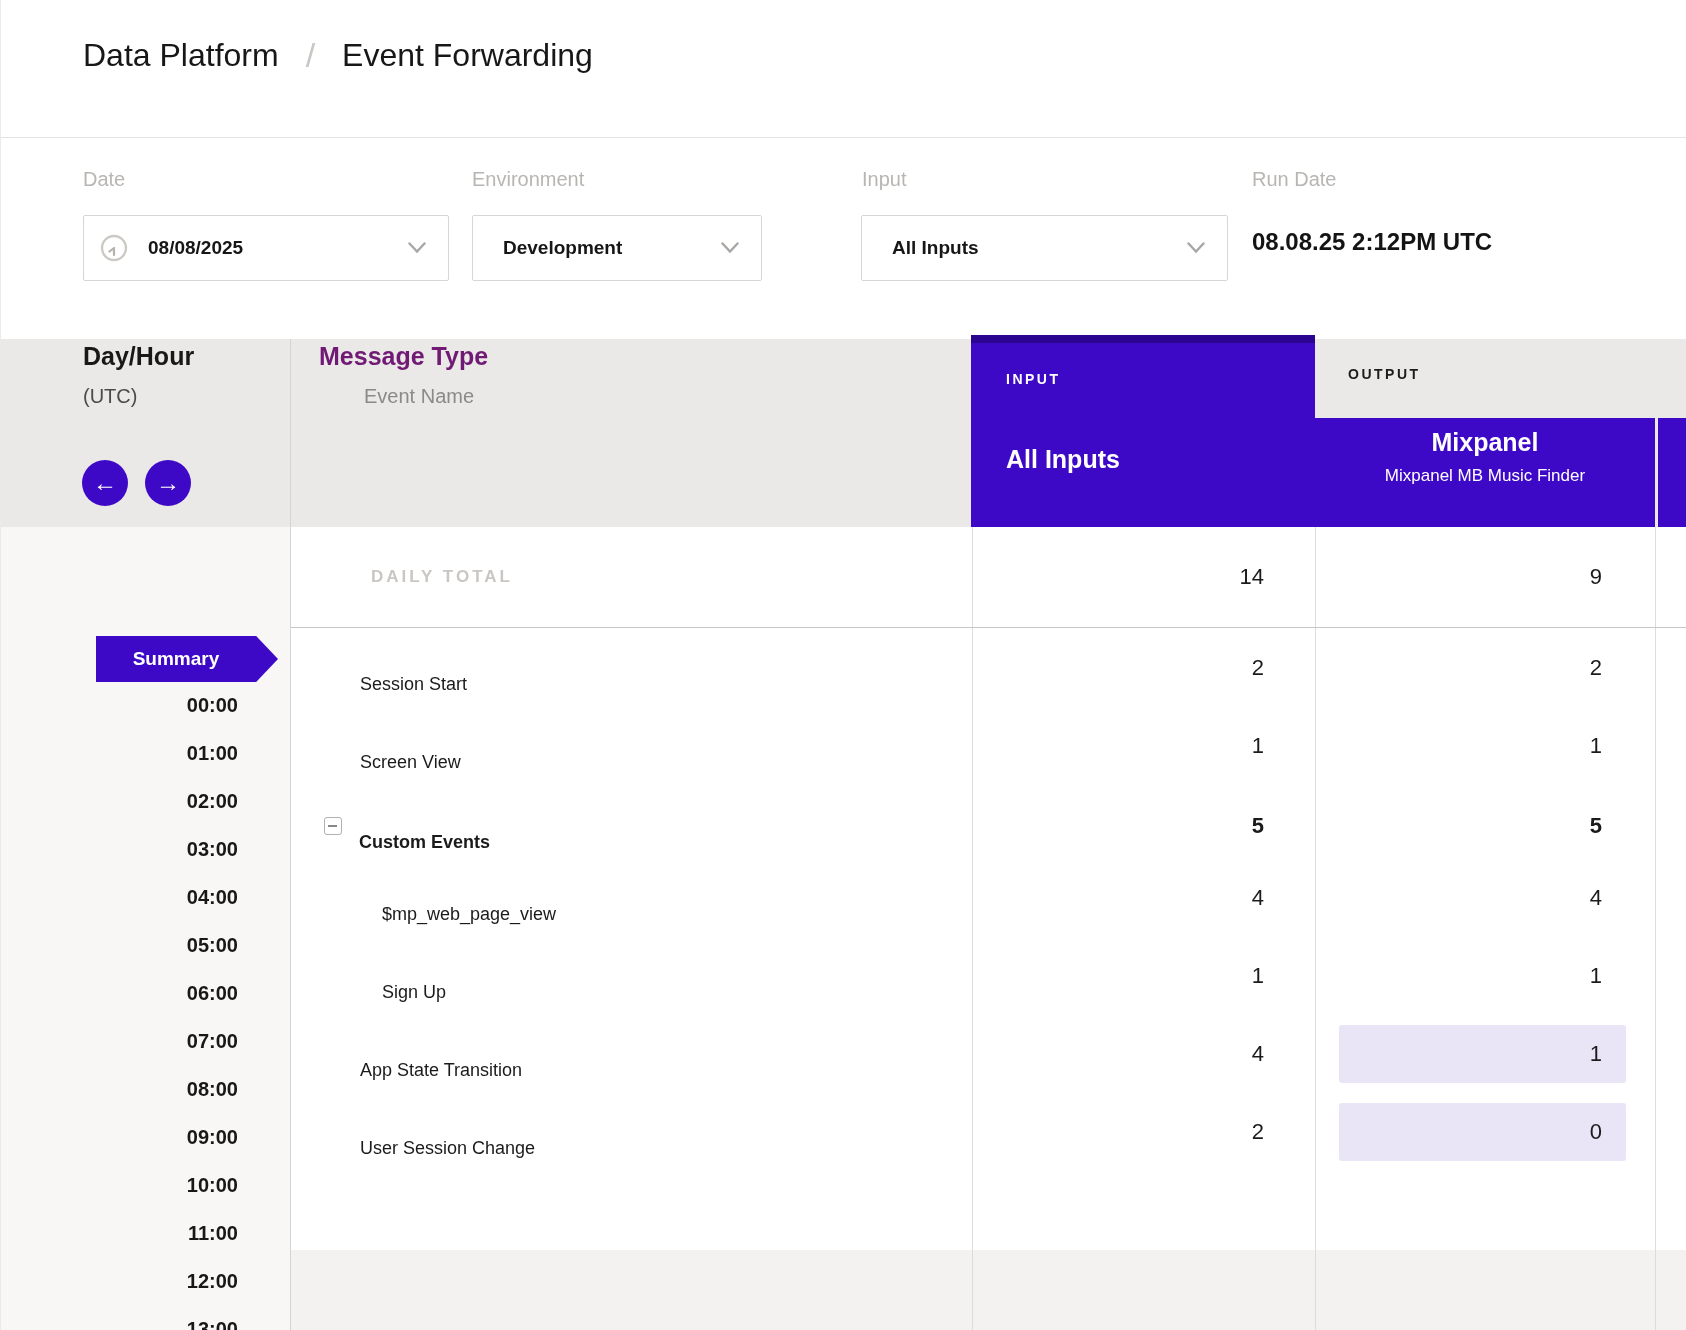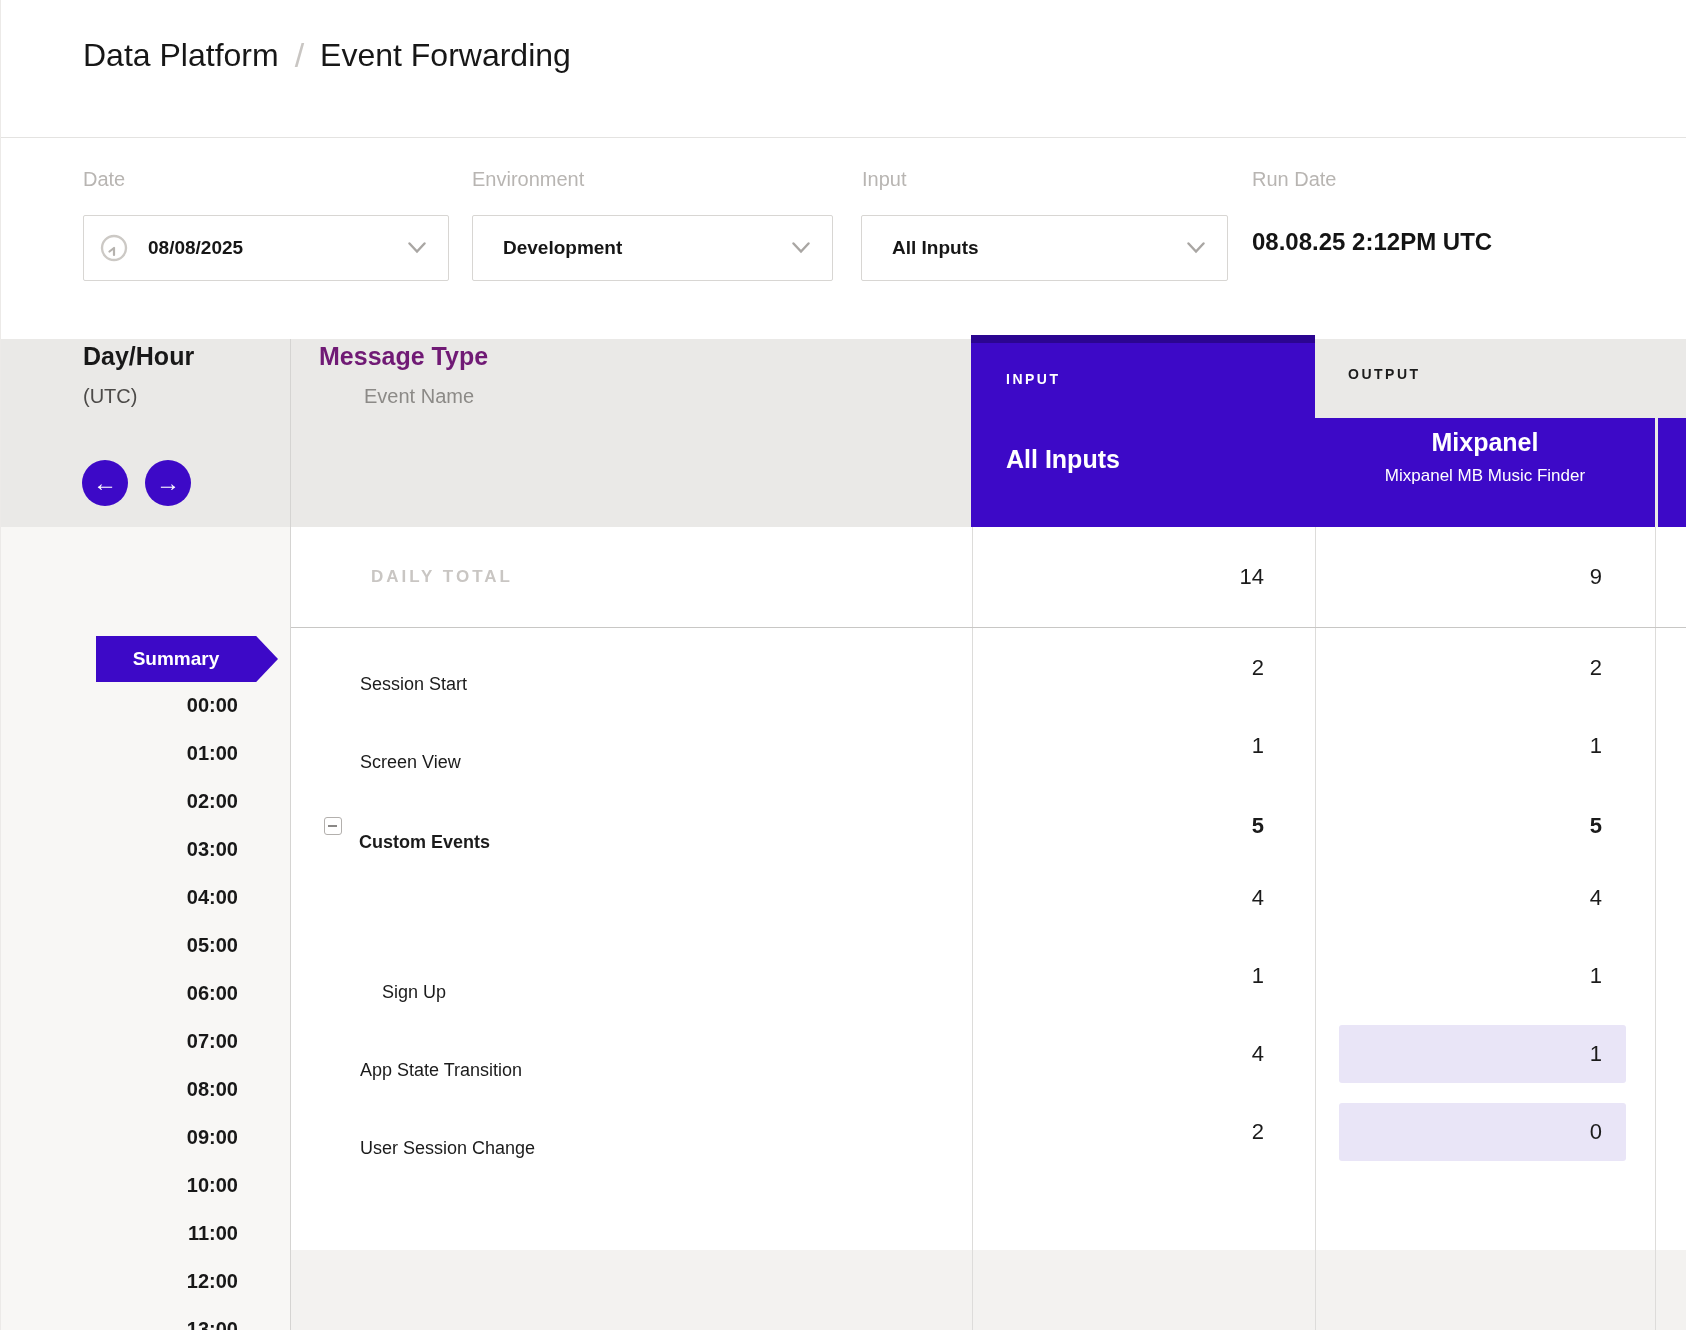--- a/index.html
+++ b/index.html
@@ -6,21 +6,21 @@
     --brand-purple:#3d09c7;
     --brand-purple-dark:#2b0591;
     --highlight-lavender:#e9e5f7;
   }
   *{margin:0;padding:0;box-sizing:border-box;}
   html,body{background:#fff;}
   body{font-family:"Liberation Sans","DejaVu Sans",sans-serif;color:#1b1b1b;}
   .page{position:relative;width:1686px;height:1330px;background:#fff;overflow:hidden;border-left:1px solid #eceae8;}
 
   
-  .breadcrumb{position:absolute;left:82px;top:36px;display:flex;align-items:center;gap:16px;font-size:32px;font-weight:500;color:#171717;}
+  .breadcrumb{position:absolute;left:82px;top:36px;display:flex;align-items:center;gap:27px;font-size:32px;font-weight:500;color:#171717;}
   .breadcrumb .sep{color:#c9c6c3;font-weight:300;font-size:34px;}
   .breadcrumb a{color:#171717;text-decoration:none;cursor:pointer;}
   .top-rule{position:absolute;left:0;top:137px;width:100%;height:1px;background:#e4e3e1;}
 
   
   .f-label{position:absolute;top:168px;font-size:20px;color:#b8b5b2;}
   .f-box{position:absolute;top:215px;height:66px;background:#fff;border:1px solid #d8d6d3;border-radius:2px;display:flex;align-items:center;cursor:pointer;}
   .f-box .val{font-size:19px;font-weight:600;color:#161616;}
   .chev{position:absolute;right:22px;top:50%;margin-top:-6px;width:18px;height:12px;}
   .chev svg{display:block;}
@@ -108,21 +108,21 @@
         </svg>
     </span>
     <span class="val">08/08/2025</span>
     <span class="chev">
       <svg width="18" height="12" viewBox="0 0 18 12">
           <path d="M1.5 1.5 L9 9.5 L16.5 1.5" fill="none" stroke="#a9a6a3" stroke-width="2.4" stroke-linecap="round"></path>
         </svg>
     </span>
   </div>
 
-  <div class="f-box" style="left:471px;width:361px">
+  <div class="f-box" style="left:471px;width:290px">
     <span class="val" style="margin-left:30px">Development</span>
     <span class="chev">
       <svg width="18" height="12" viewBox="0 0 18 12">
           <path d="M1.5 1.5 L9 9.5 L16.5 1.5" fill="none" stroke="#a9a6a3" stroke-width="2.4" stroke-linecap="round"></path>
         </svg>
     </span>
   </div>
 
   <div class="f-box" style="left:860px;width:367px">
     <span class="val" style="margin-left:30px">All Inputs</span>
@@ -205,20 +205,21 @@
       <div class="event-row bold" style="top: 787px;">
       <span class="collapse-box">
           <span class="minus"></span>
         </span>
       <span class="name">Custom Events</span>
       <span class="cell in">5</span>
       <span class="cell out">5</span>
     </div>
       <div class="event-row child" style="top: 859px;">
 
+      <span class="name">$mp_web_page_view</span>
       <span class="cell in">4</span>
       <span class="cell out">4</span>
     </div>
       <div class="event-row child" style="top: 937px;">
 
       <span class="name">Sign Up</span>
       <span class="cell in">1</span>
       <span class="cell out">1</span>
     </div>
       <div class="event-row" style="top: 1015px;">

